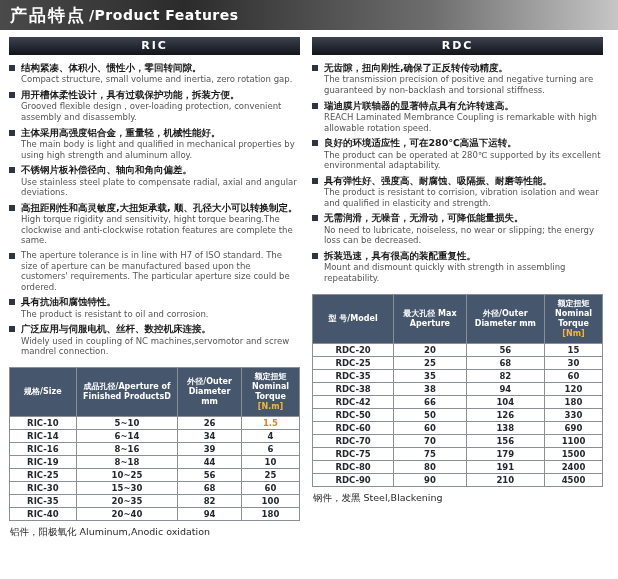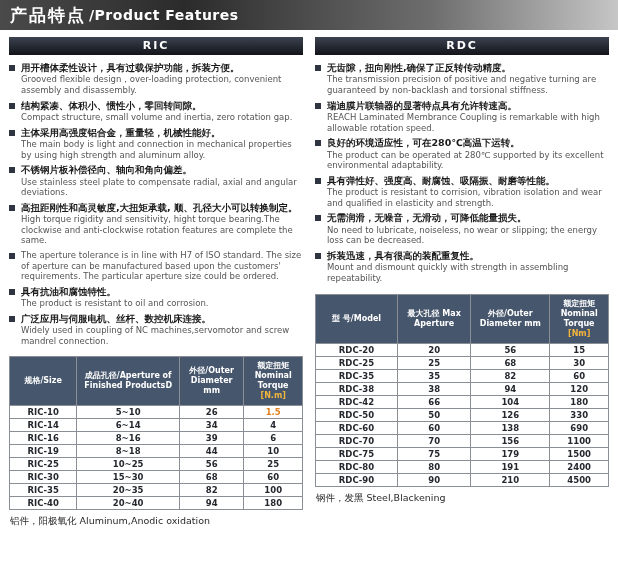--- a/index.html
+++ b/index.html
@@ -10,21 +10,21 @@
     height: 30px;
     display: flex;
     align-items: center;
     padding: 0 10px;
     gap: 3px;
     background: linear-gradient(90deg, #4a4a4a 0%, #2b2b2b 30%, #6e6e6e 70%, #c6c6c6 100%);
   }
   .banner .title-cn { color: #ffffff; font-size: 17px; font-weight: bold; letter-spacing: 2px; }
   .banner .title-en { color: #ffffff; font-size: 14px; font-weight: bold; letter-spacing: 0.5px; }
 
-  .columns { display: flex; gap: 12px; padding: 7px 9px 4px 9px; height: 465px; }
+  .columns { display: flex; gap: 12px; padding: 7px 15px 4px 9px; height: 465px; }
   .col { flex: 1; display: flex; flex-direction: column; min-width: 0; }
 
   .section-header {
     background: linear-gradient(180deg, #3c4250, #121419);
     color: #ffffff;
     text-align: center;
     font-weight: bold;
     font-size: 11px;
     letter-spacing: 2px;
     padding: 2px 0 3px 0;
@@ -64,36 +64,36 @@
   </header>
 
   <div class="columns">
 
     <section class="col">
       <div class="section-header">RIC</div>
       <div class="features" id="ric-features">
           <div class="feature">
             <span class="bullet"></span>
             <div class="ftext">
+              <div class="cn">结构紧凑、体积小、惯性小，零回转间隙。</div>
+              <div class="en">Compact structure, small volume and inertia, zero rotation gap.</div>
+            </div>
+          </div>
+          <div class="feature">
+            <span class="bullet"></span>
+            <div class="ftext">
               <div class="cn">用开槽体柔性设计，具有过载保护功能，拆装方便。</div>
               <div class="en">Grooved flexible design，over-loading protection, convenient assembly and disassembly.</div>
             </div>
           </div>
           <div class="feature">
             <span class="bullet"></span>
             <div class="ftext">
-              <div class="cn">结构紧凑、体积小、惯性小，零回转间隙。</div>
-              <div class="en">Compact structure, small volume and inertia, zero rotation gap.</div>
-            </div>
-          </div>
-          <div class="feature">
-            <span class="bullet"></span>
-            <div class="ftext">
               <div class="cn">主体采用高强度铝合金，重量轻，机械性能好。</div>
-              <div class="en">The main body is light and connection in mechanical properties by using high strength and aluminum alloy.</div>
+              <div class="en">The main body is light and qualified in mechanical properties by using high strength and aluminum alloy.</div>
             </div>
           </div>
           <div class="feature">
             <span class="bullet"></span>
             <div class="ftext">
               <div class="cn">不锈钢片板补偿径向、轴向和角向偏差。</div>
               <div class="en">Use stainless steel plate to compensate radial, axial and angular deviations.</div>
             </div>
           </div>
           <div class="feature">

